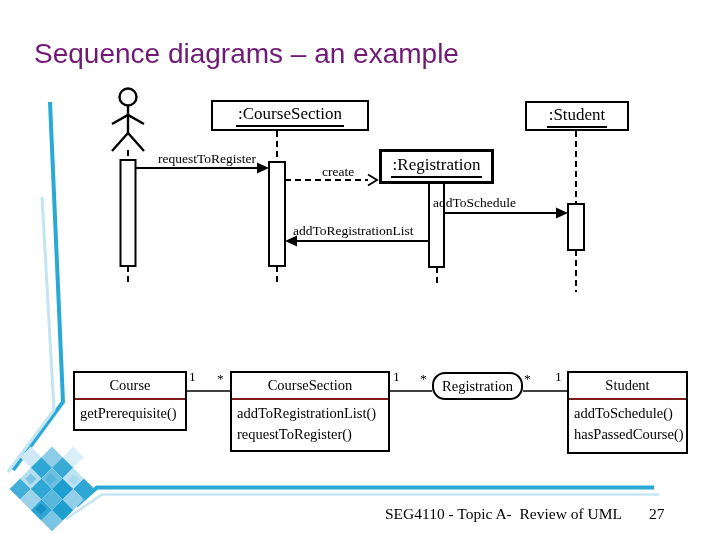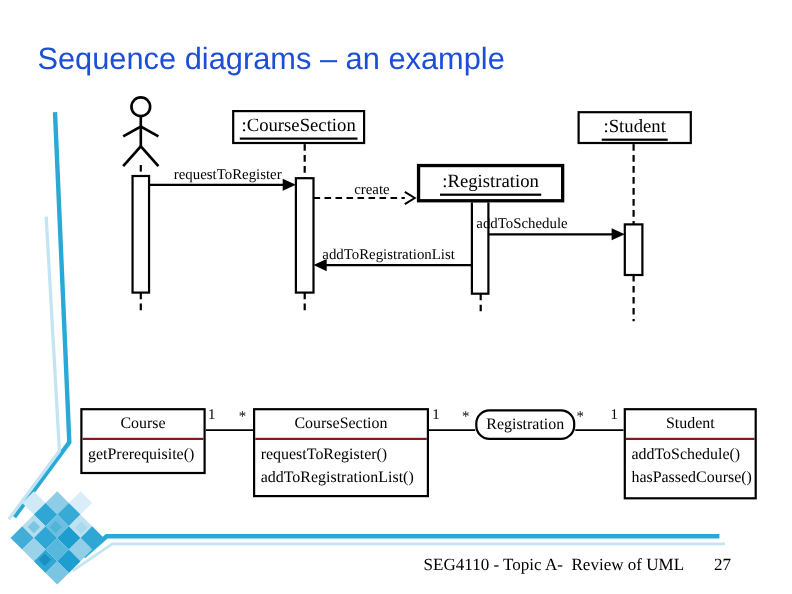--- a/index.html
+++ b/index.html
@@ -1,27 +1,27 @@
 <!DOCTYPE html>
 <html><head>
 <meta charset="utf-8">
 <style>
   html,body{margin:0;padding:0;background:#888;}
   .slide{position:relative;width:720px;height:540px;background:#ffffff;overflow:hidden;
          font-family:"Liberation Serif", serif;color:#000;}
   .abs{position:absolute;}
   .slide-title{left:34px;top:38px;font-family:"Liberation Sans",sans-serif;
-               font-size:28px;font-weight:400;color:#1d4ed8;letter-spacing:0px;white-space:pre;}
+               font-size:28px;font-weight:400;color:#701a75;letter-spacing:0px;white-space:pre;}
   svg.layer{position:absolute;left:0;top:0;}
   
   .obj{position:absolute;background:#fff;border:2px solid #000;display:flex;
        align-items:center;justify-content:center;font-size:17px;z-index:2;box-sizing:border-box;}
   .obj .uline{border-bottom:2px solid #000;padding:0 2px 1px 2px;white-space:nowrap;}
-  .obj-cs{left:211px;top:100px;width:121px;height:31px;}
-  .obj-reg{left:379px;top:149px;width:134px;height:35px;border-width:3px;}
+  .obj-cs{left:211px;top:100px;width:158px;height:31px;}
+  .obj-reg{left:379px;top:149px;width:115px;height:35px;border-width:3px;}
   .obj-stu{left:525px;top:101px;width:104px;height:30px;}
   
   .msg{position:absolute;font-size:13.5px;white-space:nowrap;z-index:2;}
   .msg-req{left:158px;top:151px;}
   .msg-create{left:322px;top:164px;}
   .msg-addlist{left:293px;top:223px;}
   .msg-addsched{left:433px;top:195px;}
   
   .cls{position:absolute;background:#fff;border:2px solid #000;box-sizing:border-box;z-index:2;}
   .cls .hd{height:25px;border-bottom:2px solid #7f1d1d;display:flex;align-items:center;
@@ -139,22 +139,22 @@
 
   <div class="cls cls-course">
     <div class="hd">Course</div>
     <div class="mt">
       <div>getPrerequisite()</div>
     </div>
   </div>
   <div class="cls cls-cs">
     <div class="hd">CourseSection</div>
     <div class="mt">
+      <div>addToRegistrationList()</div>
       <div>requestToRegister()</div>
-      <div>addToRegistrationList()</div>
     </div>
   </div>
   <div class="cls cls-reg">
     <div class="hd">Registration</div>
   </div>
   <div class="cls cls-stu">
     <div class="hd">Student</div>
     <div class="mt">
       <div>addToSchedule()</div>
       <div>hasPassedCourse()</div>

